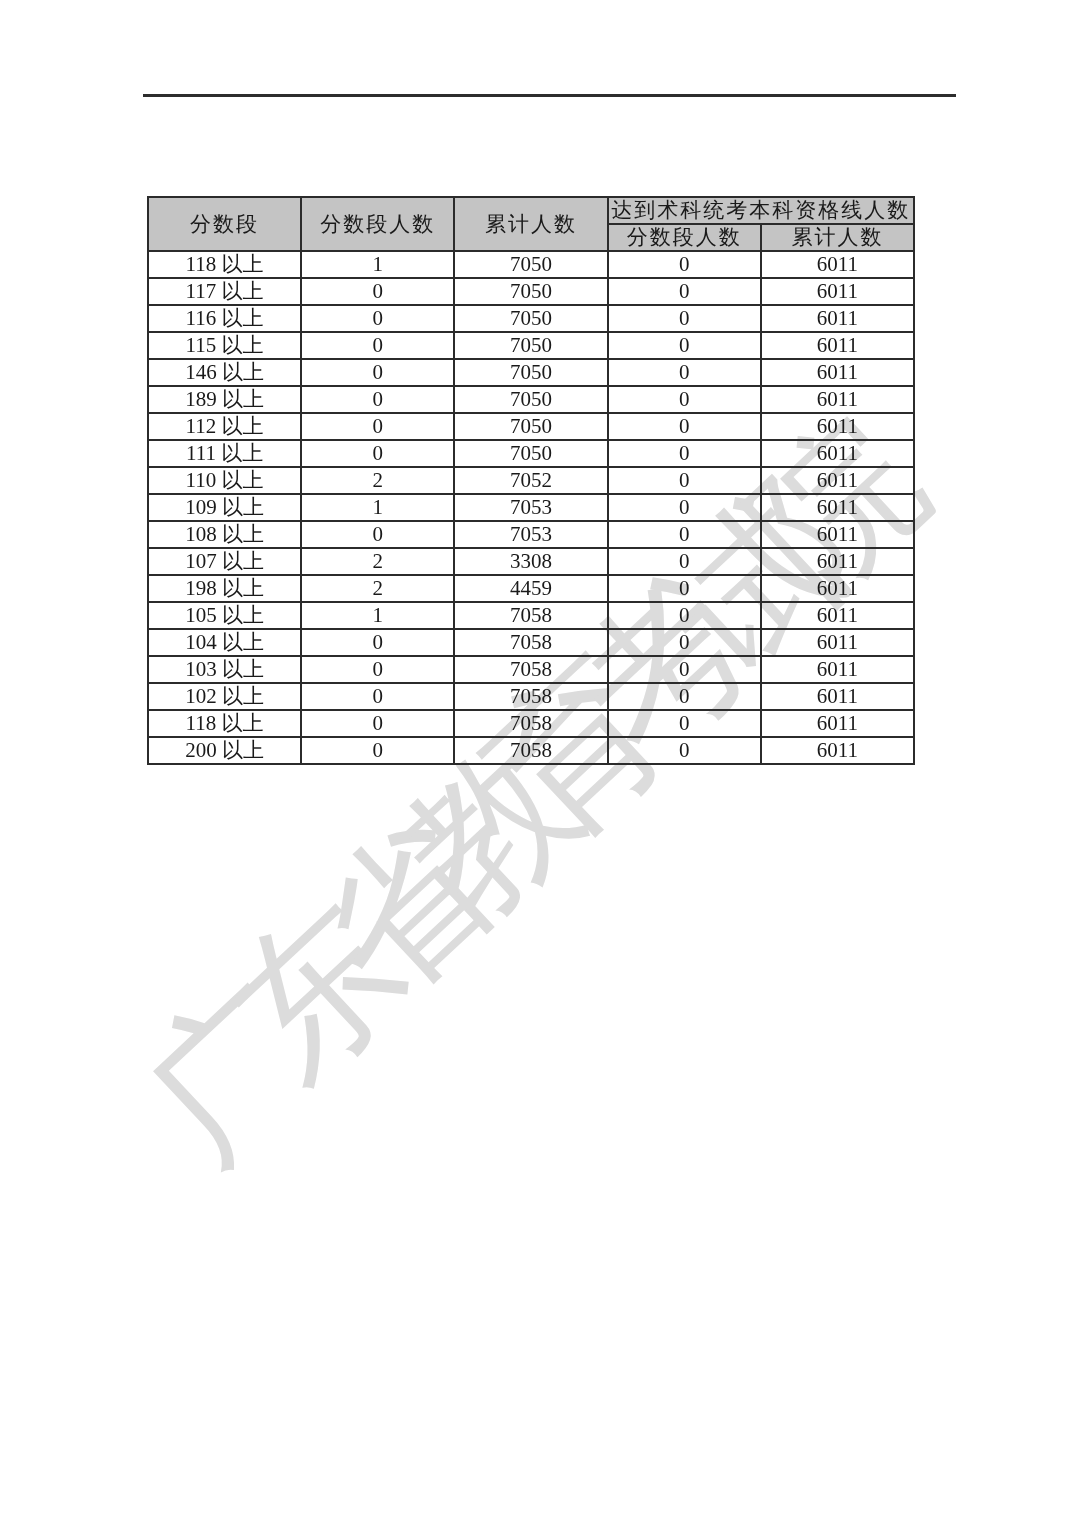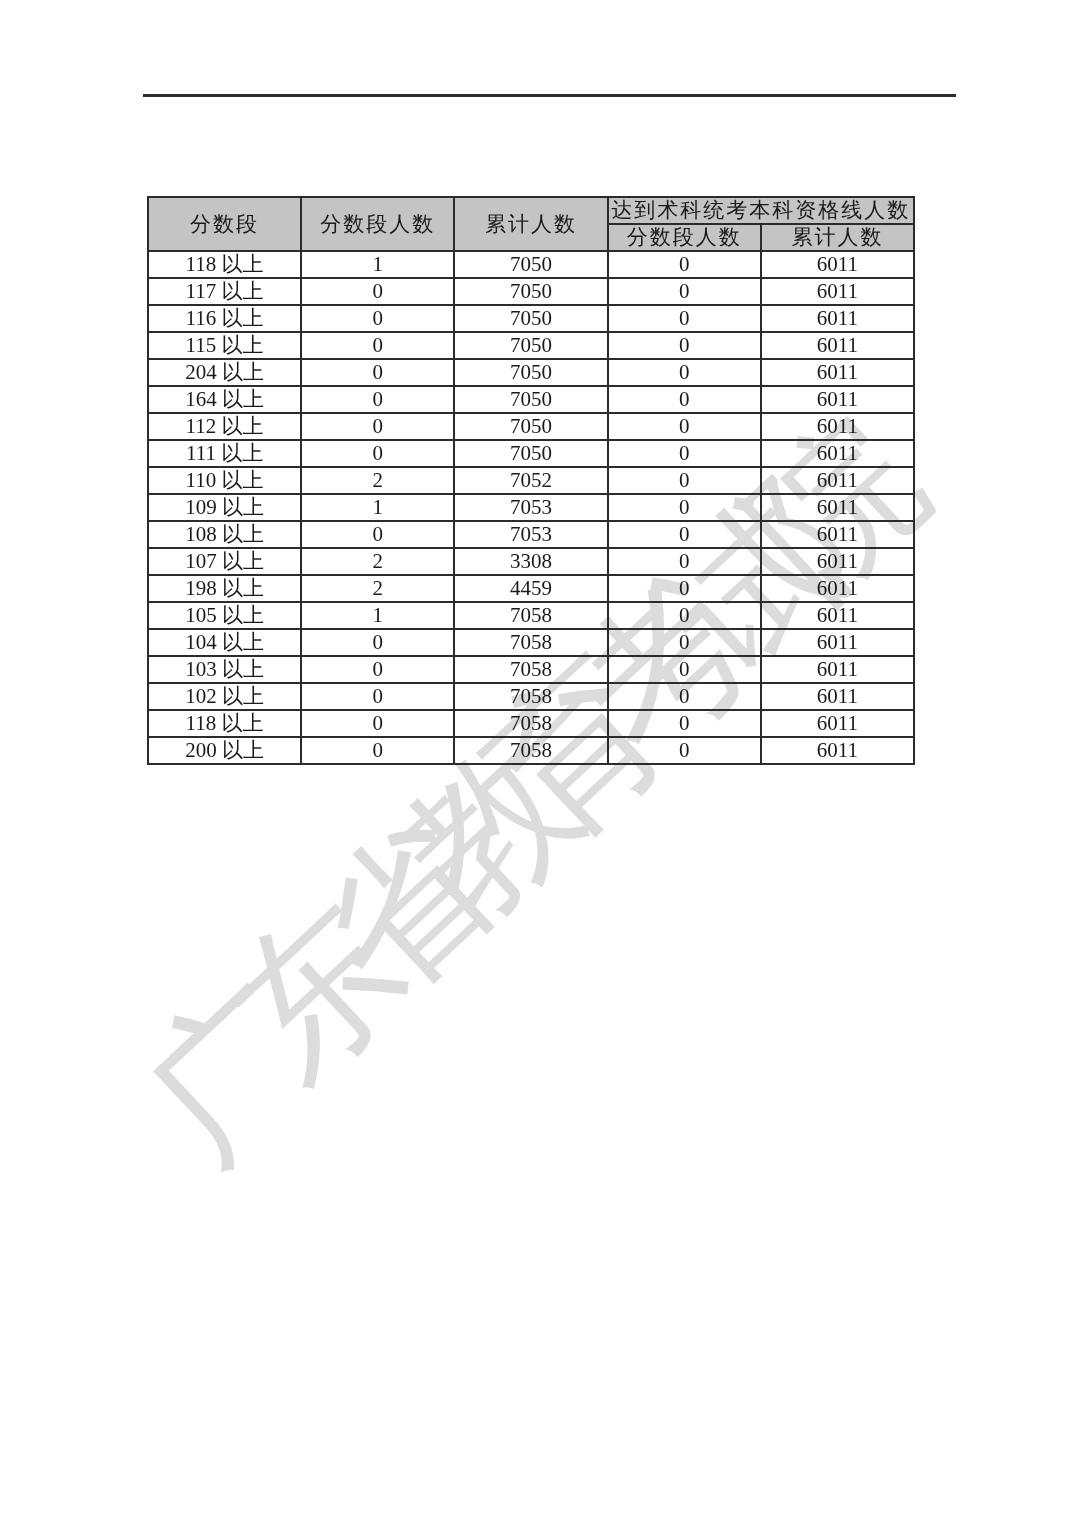--- a/index.html
+++ b/index.html
@@ -115,28 +115,28 @@
     <td>6011</td>
   </tr>
         <tr>
     <td>115 以上</td>
     <td>0</td>
     <td>7050</td>
     <td>0</td>
     <td>6011</td>
   </tr>
         <tr>
-    <td>204 以上</td>
-    <td>0</td>
-    <td>7050</td>
-    <td>0</td>
-    <td>6011</td>
-  </tr>
-        <tr>
-    <td>164 以上</td>
+    <td>146 以上</td>
+    <td>0</td>
+    <td>7050</td>
+    <td>0</td>
+    <td>6011</td>
+  </tr>
+        <tr>
+    <td>189 以上</td>
     <td>0</td>
     <td>7050</td>
     <td>0</td>
     <td>6011</td>
   </tr>
         <tr>
     <td>112 以上</td>
     <td>0</td>
     <td>7050</td>
     <td>0</td>

